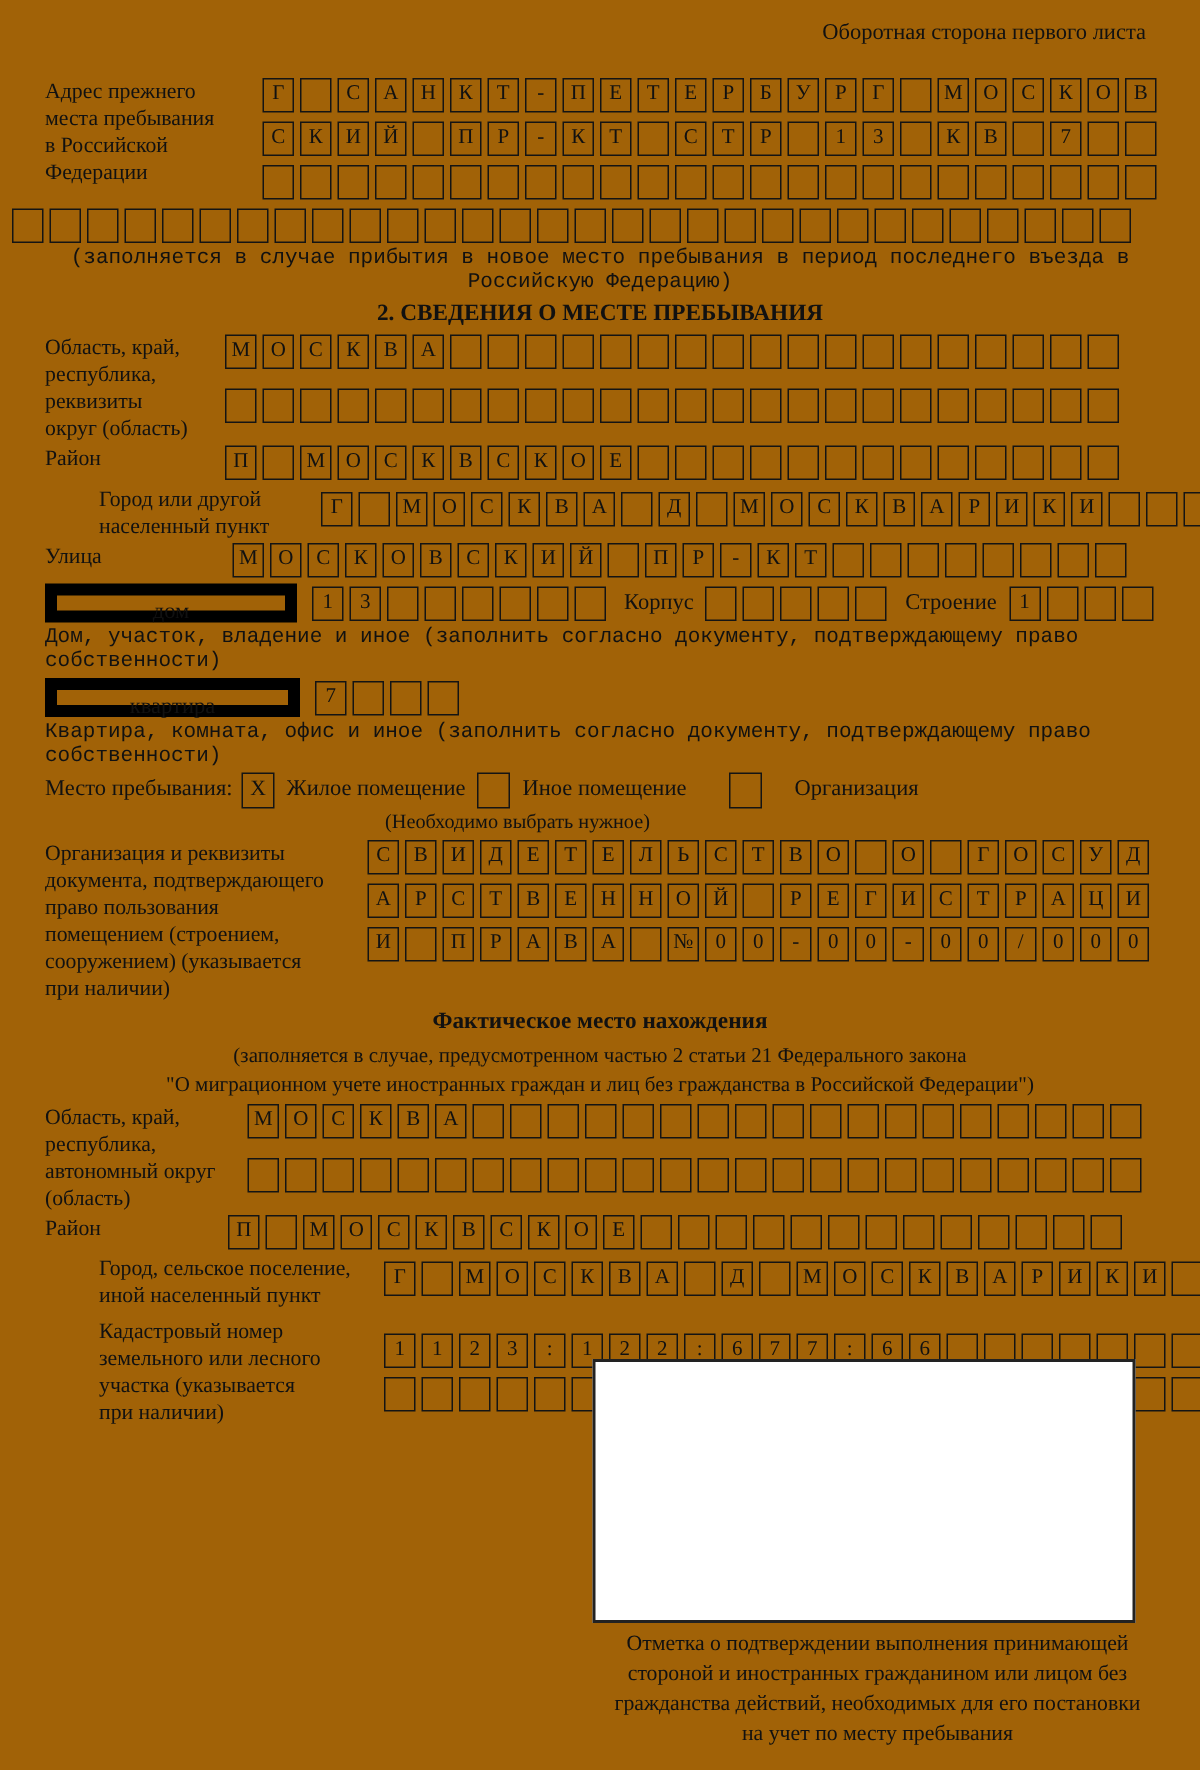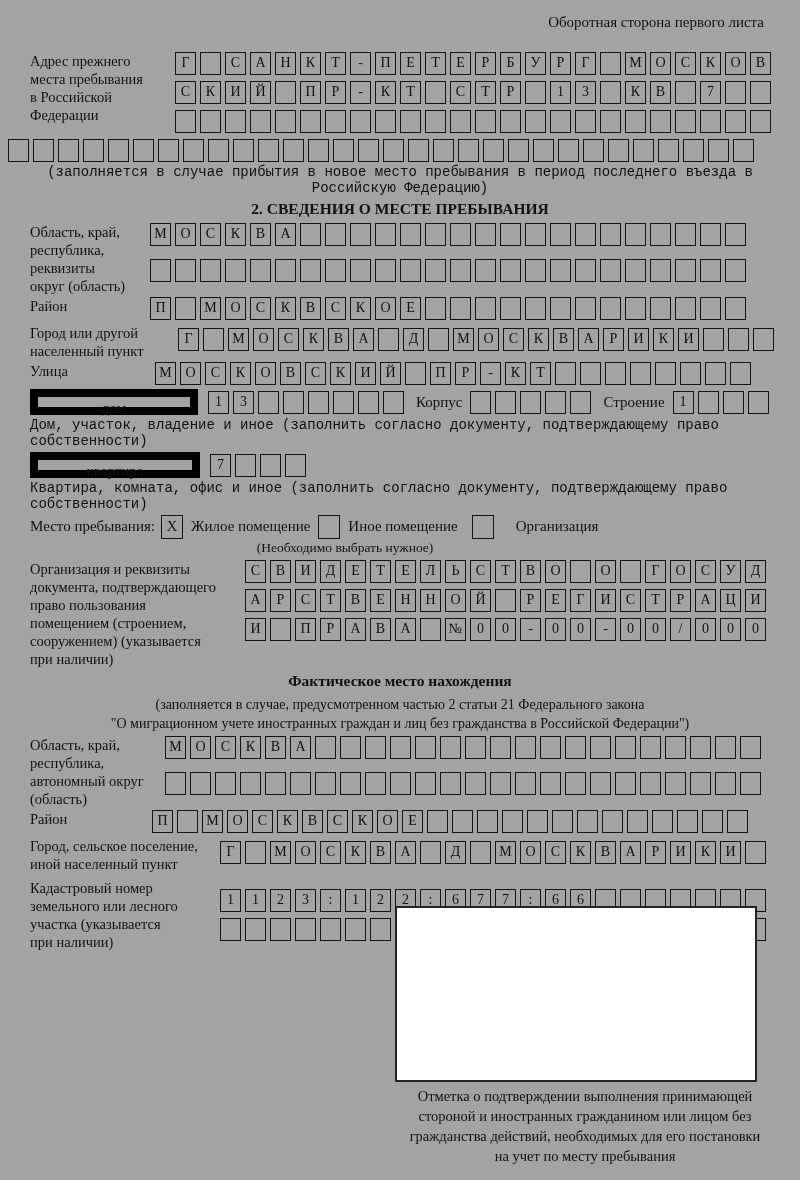--- a/index.html
+++ b/index.html
@@ -1,22 +1,22 @@
 <!DOCTYPE html>
 <html><head>
 <meta charset="utf-8">
 <style>
   html,body{margin:0;padding:0;background:#fff;}
   body{width:800px;height:1180px;overflow:hidden;font-family:"Liberation Serif",serif;color:#111;}
-  .page{position:relative;width:800px;height:1180px;padding:12px 30px 0 30px;box-sizing:border-box;background:#a3a3a3;}
+  .page{position:relative;width:800px;height:1180px;padding:12px 30px 0 30px;box-sizing:border-box;background:#a16207;}
   .hdr{font-size:15px;text-align:right;padding-right:6px;height:18px;}
   .frow{display:flex;align-items:flex-start;}
   .lbl{font-size:14.5px;line-height:18px;flex:none;}
-  .w145{width:145px;} .w120{width:120px;} .w148{width:148px;} .w125{width:125px;}
-  .w215{width:215px;} .w135{width:135px;} .w122{width:122px;} .w190{width:190px;}
+  .w145{width:145px;} .w120{width:120px;} .w148{width:148px;margin-left:36px;} .w125{width:125px;}
+  .w215{width:215px;} .w135{width:135px;} .w122{width:122px;} .w190{width:190px;margin-left:36px;}
   .boxrow{white-space:nowrap;line-height:0;}
   .cb{display:inline-block;box-sizing:border-box;width:21px;height:23px;border:1.7px solid #141414;
       margin-right:4px;text-align:center;font-size:14px;line-height:20px;vertical-align:top;
       font-family:"Liberation Serif",serif;}
   .mb6{margin-bottom:6px;}
   .fullrow{margin-left:-22px;margin-top:1px;}
   .note{font-size:14px;line-height:16px;}
   .center{text-align:center;}
   .mt2{margin-top:2px;font-family:Liberation Mono, monospace;} .mt4{margin-top:4px;} .mt6{margin-top:6px;}
   .sect-title{font-size:15.5px;font-weight:bold;text-align:center;margin-top:4px;height:19px;}
@@ -106,21 +106,21 @@
     <span class="widebox w205">квартира</span>
     <span class="boxrow ml10"><span class="cb">7</span><span class="cb"></span><span class="cb"></span><span class="cb"></span></span>
   </div>
   <div class="note mt2">Квартира, комната, офис и иное (заполнить согласно документу, подтверждающему право собственности)</div>
 
   <div class="mestorow">
     <span class="lbl15">Место пребывания:</span>
     <span class="chk" style="margin-left:6px;">X</span>
     <span class="optlbl">Жилое помещение</span>
     <span class="chk"></span>
-    <span class="optlbl" style="margin-right:14px;">Иное помещение</span>
+    <span class="optlbl" style="margin-right:28px;">Иное помещение</span>
     <span class="chk"></span>
     <span class="optlbl" style="margin-left:22px;">Организация</span>
   </div>
   <div class="note mestonote">(Необходимо выбрать нужное)</div>
 
   <div class="frow mt4">
     <div class="lbl w215">
       <div>Организация и реквизиты</div>
       <div>документа, подтверждающего</div>
       <div>право пользования</div>

